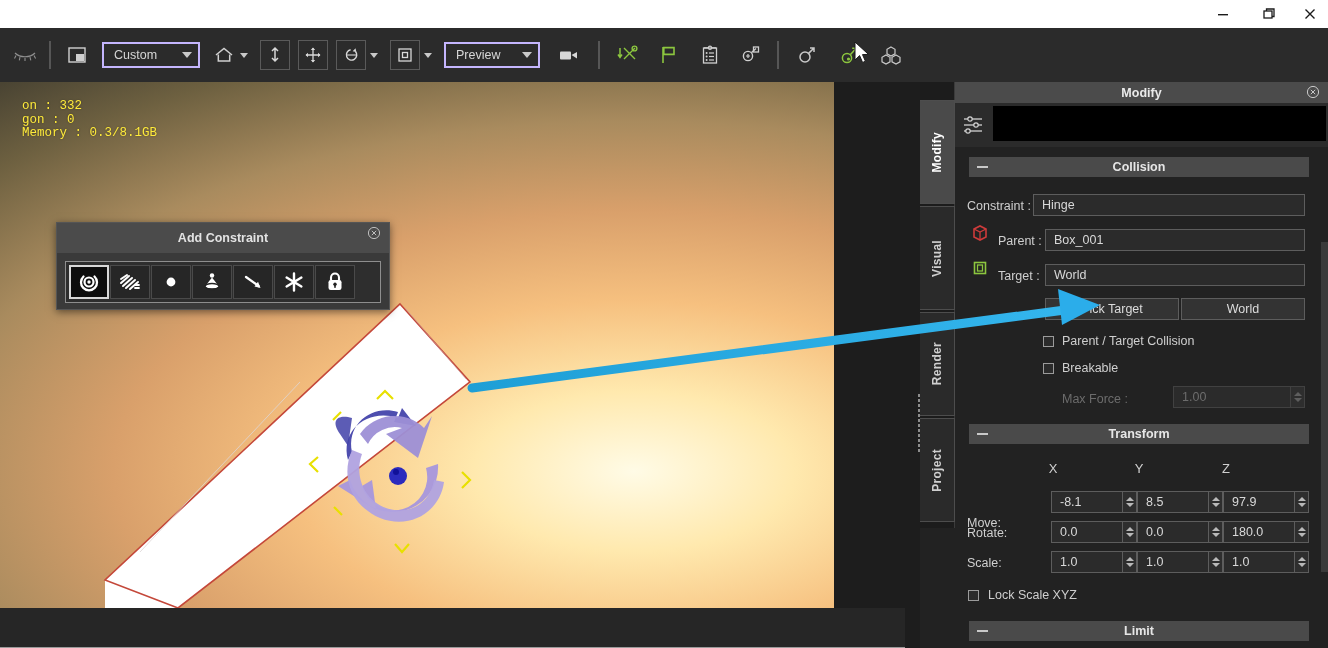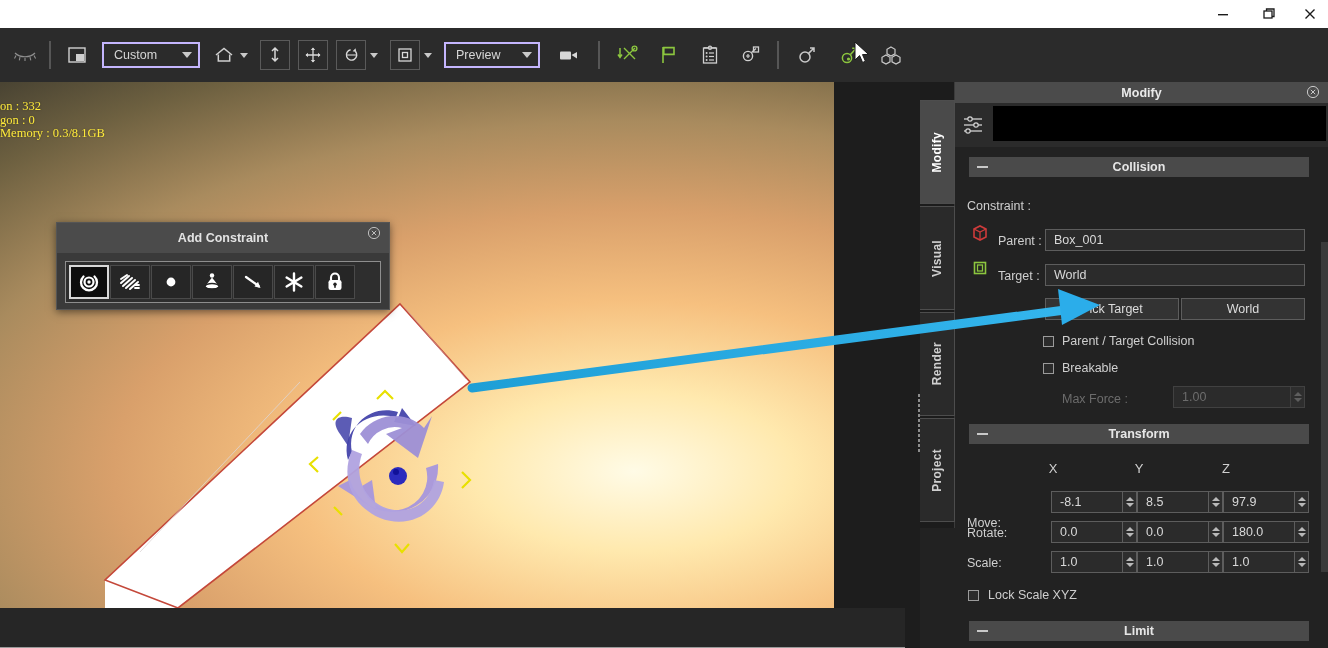--- a/index.html
+++ b/index.html
@@ -46,23 +46,24 @@
 
   
   #viewport {
     position:absolute; left:0; top:82px; width:834px; height:526px;
     overflow:hidden;
     background:
       radial-gradient(120% 95% at 76% 74%, #fffbe6 0%, #ffe9ae 16%, #f6c07f 34%, #d9a06b 52%, #a98b5e 70%, #6d6040 88%, #4a4433 100%);
   }
   #vp-stats {
     position:absolute; left:0; top:18px;
-    color:#ffeb3b; font-family:Liberation Serif, serif; font-size:12.5px; line-height:13.5px;
+    color:#ffeb3b; font-family:Liberation Mono, monospace; font-size:12.5px; line-height:13.5px;
     white-space:pre;
     text-shadow:0 0 2px rgba(0,0,0,.35);
+    padding-left:22px;
   }
   #viewport-bottom {
     position:absolute; left:0; top:608px; width:905px; height:40px; background:#262626;
     border-bottom:1px solid #9a9a9a;
   }
   #viewport-bottom-rest {
     position:absolute; left:0; top:608px; width:1328px; height:40px; background:#1f1f1f; z-index:-1;
   }
 
   
@@ -508,20 +509,21 @@
         </div>
         <div id="panel-head-field"></div>
       </div>
 
       <div class="section-header" style="top:75px">
         <span class="minus"></span>
         <span>Collision</span>
       </div>
 
       <div class="row-label" style="left:12px; top:117px">Constraint :</div>
+      <div class="field" style="left:78px; top:112px; width:272px">Hinge</div>
 
       <div style="position:absolute;left:15px;top:141px;width:20px;height:20px">
         <svg width="20" height="20" viewBox="0 0 20 20">
           <path d="M4 6 L10 3 L16 6 L16 14 L10 17 L4 14 Z" fill="none" stroke="#cf3b3b" stroke-width="1.6"></path>
           <path d="M4 6 L10 9 L16 6 M10 9 L10 17" stroke="#cf3b3b" stroke-width="1.3" fill="none"></path>
         </svg>
       </div>
       <div class="row-label" style="left:43px; top:152px">Parent :</div>
       <div class="field" style="left:90px; top:147px; width:260px">Box_001</div>
 

